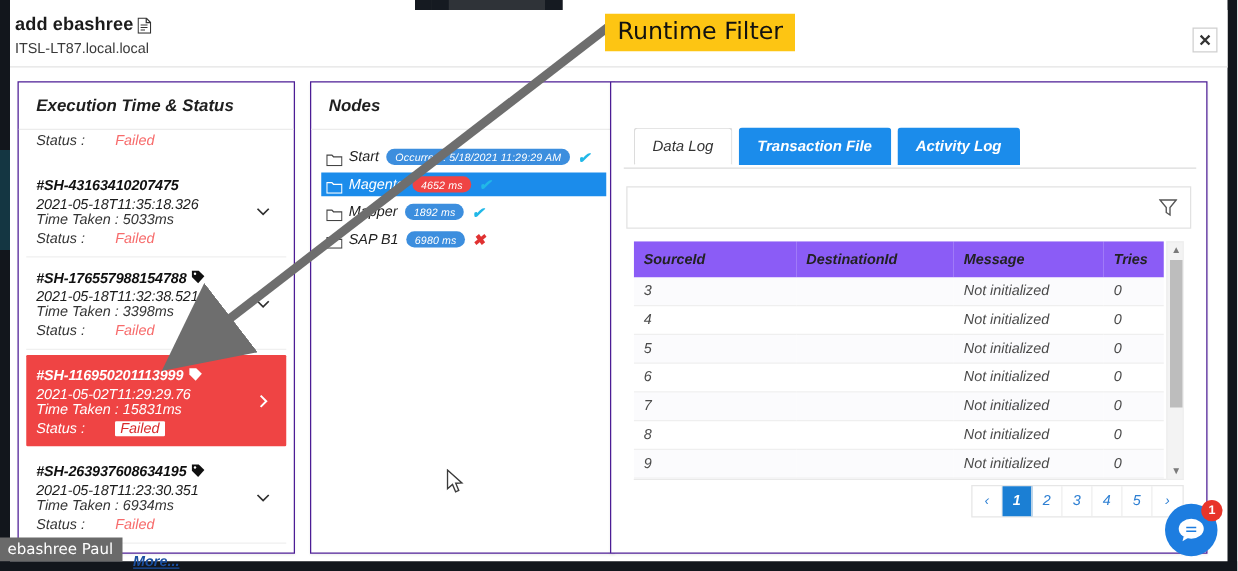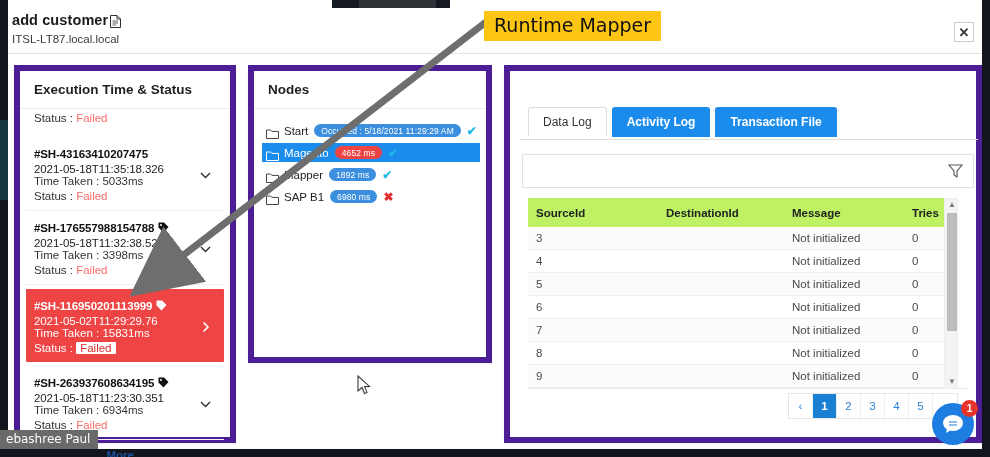--- a/index.html
+++ b/index.html
@@ -69,32 +69,33 @@
     border: 1px solid #cfcfcf; background: #fff;
     display: flex; align-items: center; justify-content: center;
     cursor: pointer;
   }
   .close-box span { font-size: 13px; color: #333; line-height: 1; font-weight: bold; }
 
   
   .panel {
     position: absolute;
     background: #ffffff;
-    border: 6px solid #4c1d95;
+    border: 1px solid #4c1d95;
     box-shadow: 0 1px 2px rgba(0,0,0,.07);
+    font-style: italic;
   }
   .panel-head {
     height: 38px; border-bottom: 1px solid #ececec;
     display: flex; align-items: center; padding: 0 14px;
   }
   .panel-head-title { font-size: 13.5px; font-weight: bold; color: #1f1f1f; }
 
   #panel-exec { left: 14px; top: 65px; width: 222px; height: 378px; }
-  #panel-nodes { left: 248px; top: 65px; width: 244px; height: 298px; }
-  #panel-logs  { left: 504px; top: 65px; width: 478px; height: 378px; }
+  #panel-nodes { left: 248px; top: 65px; width: 244px; height: 378px; }
+  #panel-logs  { left: 488px; top: 65px; width: 478px; height: 378px; }
 
   
   .exec-list {
     position: relative; height: 339px; overflow: hidden; padding: 0 0 0 0;
   }
   .exec-item {
     position: relative;
     margin: 0 6px; padding: 7px 8px 8px 8px;
     border-bottom: 1px solid #f0f0f0;
     cursor: pointer;
@@ -109,21 +110,21 @@
     letter-spacing: -.1px; display: inline-block;
   }
   .exec-item.selected .exec-id { color: #ffffff; }
   .tag-icon { display: inline-block; margin-left: 4px; vertical-align: -1px; }
   .exec-date { font-size: 11.5px; color: #1d1d1d; margin-top: 1px; letter-spacing: -.1px;}
   .exec-item.selected .exec-date { color: #ffffff; }
   .exec-time { font-size: 11.5px; color: #333; margin-top: 0; }
   .exec-item.selected .exec-time { color: #fff; }
   .exec-status { font-size: 11.5px; color: #333; margin-top: 3px; }
   .exec-item.selected .exec-status { color: #fff; }
-  .status-failed { color: #f76b6b; }
+  .status-failed { color: #f76b6b; margin-left: 21px; }
   .exec-item.selected .status-failed {
     color: #d92b2b; background: #ffffff; padding: 0 4px; border-radius: 1px;
   }
   .chev {
     position: absolute; right: 12px; top: 50%; transform: translateY(-50%);
     width: 13px; height: 13px; color: #2f2f2f;
   }
   .exec-item.selected .chev { color: #ffffff; }
   .more-link {
     text-align: center; padding: 1px 0 12px 0;
@@ -179,21 +180,21 @@
     border: 1px solid #e2e2e2; background: #fff;
   }
   .filter-icon { position: absolute; right: 10px; top: 8px; width: 15px; height: 16px; cursor: pointer; }
 
   .table-wrap {
     position: absolute; left: 18px; top: 127px; width: 440px; height: 191px;
     overflow: hidden; border-bottom: 1px solid #e9e9e9;
   }
   table.log { border-collapse: collapse; width: 424px; table-layout: fixed; }
   table.log th {
-    background: #bef264; font-size: 11.5px; color: #222; font-weight: bold;
+    background: #8b5cf6; font-size: 11.5px; color: #222; font-weight: bold;
     text-align: left; padding: 8px 0 8px 8px; height: 29px;
   }
   table.log td {
     font-size: 11.5px; color: #4a4a4a; padding: 5px 0 5px 8px;
     border-bottom: 1px solid #efefef; height: 21px;
   }
   table.log tbody tr:nth-child(odd) { background: #fbfbfd; }
   table.log tbody tr:nth-child(even) { background: #ffffff; }
   .col-src { width: 130px; }
   .col-dst { width: 126px; }
@@ -264,21 +265,21 @@
 <div id="screen">
 
   <div class="edge-left"></div>
   <div class="edge-left-accent"></div>
   <div class="edge-right"></div>
   <div class="edge-bottom"></div>
   <div class="top-strip-l"></div>
   <div class="top-strip"></div>
 
   <div class="modal-header">
-    <div class="modal-title">add customer</div>
+    <div class="modal-title">add ebashree</div>
     <span class="doc-icon">
       <svg width="11" height="13" viewBox="0 0 11 13">
         <path d="M0.5 0.5 H7 L10.5 4 V12.5 H0.5 Z" fill="none" stroke="#333" stroke-width="1"></path>
         <path d="M7 0.5 V4 H10.5" fill="none" stroke="#333" stroke-width="1"></path>
         <path d="M2.5 6 H8 M2.5 8 H8 M2.5 10 H6" stroke="#333" stroke-width="0.8"></path>
       </svg>
     </span>
     <div class="modal-subtitle">ITSL-LT87.local.local</div>
     <div class="close-box">
       <span>✕</span>
@@ -354,22 +355,22 @@
           <span class="node-label">SAP B1</span>
           <span class="node-badge">6980 ms</span>
           <span class="fail-mark">✖</span>
         </div>
       </div>
   </div>
 
   <div class="panel" id="panel-logs">
     <div class="tabs-row" id="tabs-row">
         <div class="tab active">Data Log</div>
+        <div class="tab blue">Transaction File</div>
         <div class="tab blue">Activity Log</div>
-        <div class="tab blue">Transaction File</div>
       </div>
     <div class="tabs-underline"></div>
 
     <div class="filter-box">
       <span class="filter-icon">
         <svg width="15" height="16" viewBox="0 0 15 16">
           <path d="M1 2 H14 L9 8 V14 L6 12 V8 Z" fill="none" stroke="#555" stroke-width="1.1"></path>
         </svg>
       </span>
     </div>
@@ -455,21 +456,21 @@
   </div>
 
   <svg class="anno-arrow" width="380" height="290">
     <defs>
       <marker id="ah" markerWidth="10" markerHeight="10" refX="7" refY="5" orient="auto">
         <path d="M0,0 L10,5 L0,10 Z" fill="#6e6e6e"></path>
       </marker>
     </defs>
     <line x1="366" y1="12" x2="26" y2="274" stroke="#6e6e6e" stroke-width="7" marker-end="url(#ah)"></line>
   </svg>
-  <div class="anno-box">Runtime Mapper</div>
+  <div class="anno-box">Runtime Filter</div>
 
   <div class="name-tip">ebashree Paul</div>
 
   <div class="chat-btn">
     <svg width="22" height="20" viewBox="0 0 22 20">
       <ellipse cx="11" cy="9" rx="10" ry="8" fill="#ffffff"></ellipse>
       <path d="M5 15 L4 19 L9 16 Z" fill="#ffffff"></path>
       <path d="M7 11 H15 M7 8 H15" stroke="#1d7de0" stroke-width="1.2"></path>
     </svg>
   </div>

